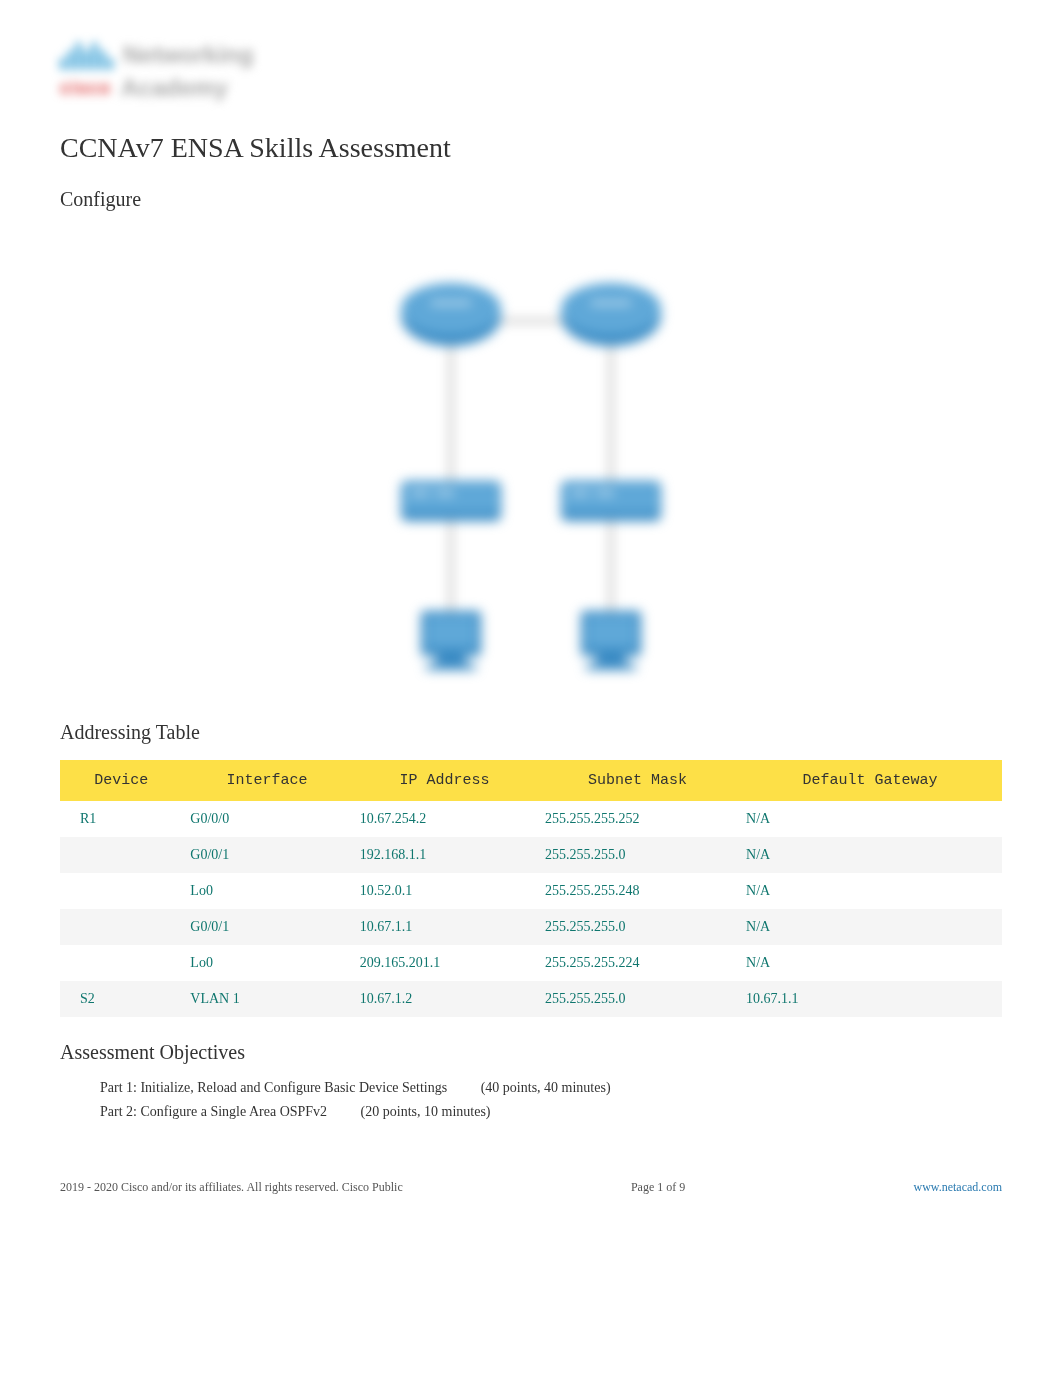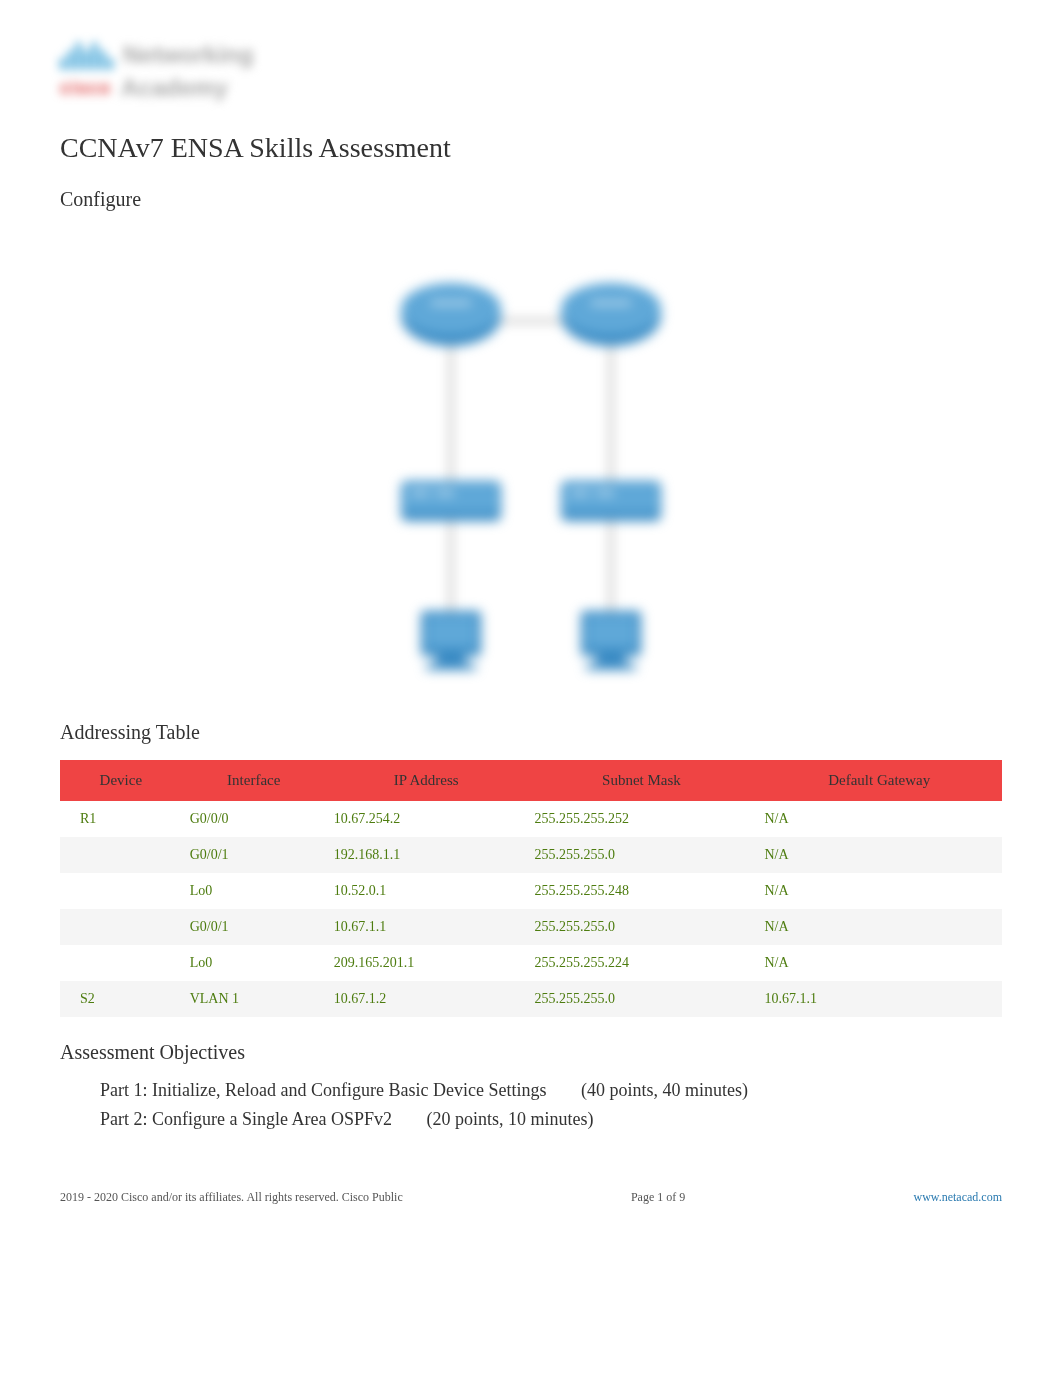--- a/index.html
+++ b/index.html
@@ -10,28 +10,28 @@
   .logo-bar { width: 5px; background: #4aa8d8; border-radius: 2px; }
   .logo-text1 { font-size: 24px; font-weight: bold; color: #aaa; font-family: Arial, sans-serif; }
   .logo-row2 { display: flex; align-items: center; gap: 10px; }
   .logo-cisco { font-size: 18px; font-weight: bold; color: #d44; font-family: Arial, sans-serif; letter-spacing: 1px; }
   .logo-text2 { font-size: 24px; font-weight: bold; color: #aaa; font-family: Arial, sans-serif; }
   h1 { font-size: 28px; font-weight: normal; margin-bottom: 24px; color: #333; }
   h2 { font-size: 20px; font-weight: normal; margin-bottom: 16px; margin-top: 24px; color: #333; }
   .topology { display: flex; justify-content: center; margin: 20px 0 30px; }
   .topology-svg { filter: blur(6px); }
   .addr-table { width: 100%; border-collapse: collapse; margin-bottom: 20px; }
-  .addr-table thead tr { background: #ef4444; }
+  .addr-table thead tr { background: #fde047; font-family: Liberation Mono, monospace; }
   .addr-table th { text-align: center; font-weight: normal; padding: 12px 8px; font-size: 15px; color: #333; }
   .addr-table tbody tr:nth-child(even) { background: #f5f5f5; }
   .addr-table tbody tr:nth-child(odd) { background: #fff; }
-  .addr-table td { padding: 10px 8px; font-size: 14px; color: #4d7c0f; }
+  .addr-table td { padding: 10px 8px; font-size: 14px; color: #0f766e; }
   .addr-table td:first-child { padding-left: 20px; }
   .objectives { margin-left: 40px; }
-  .objectives p { margin-bottom: 8px; font-size: 18px; }
+  .objectives p { margin-bottom: 8px; font-size: 14px; }
   .objectives .points { margin-left: 30px; }
   .footer { display: flex; justify-content: space-between; align-items: center; margin-top: 60px; font-size: 12px; color: #555; }
   .footer-link { color: #2a7ab0; text-decoration: none; }
 </style>
 </head>
 <body>
 
 <div class="logo-area">
   <div class="logo-row1">
     <div class="logo-bars">

